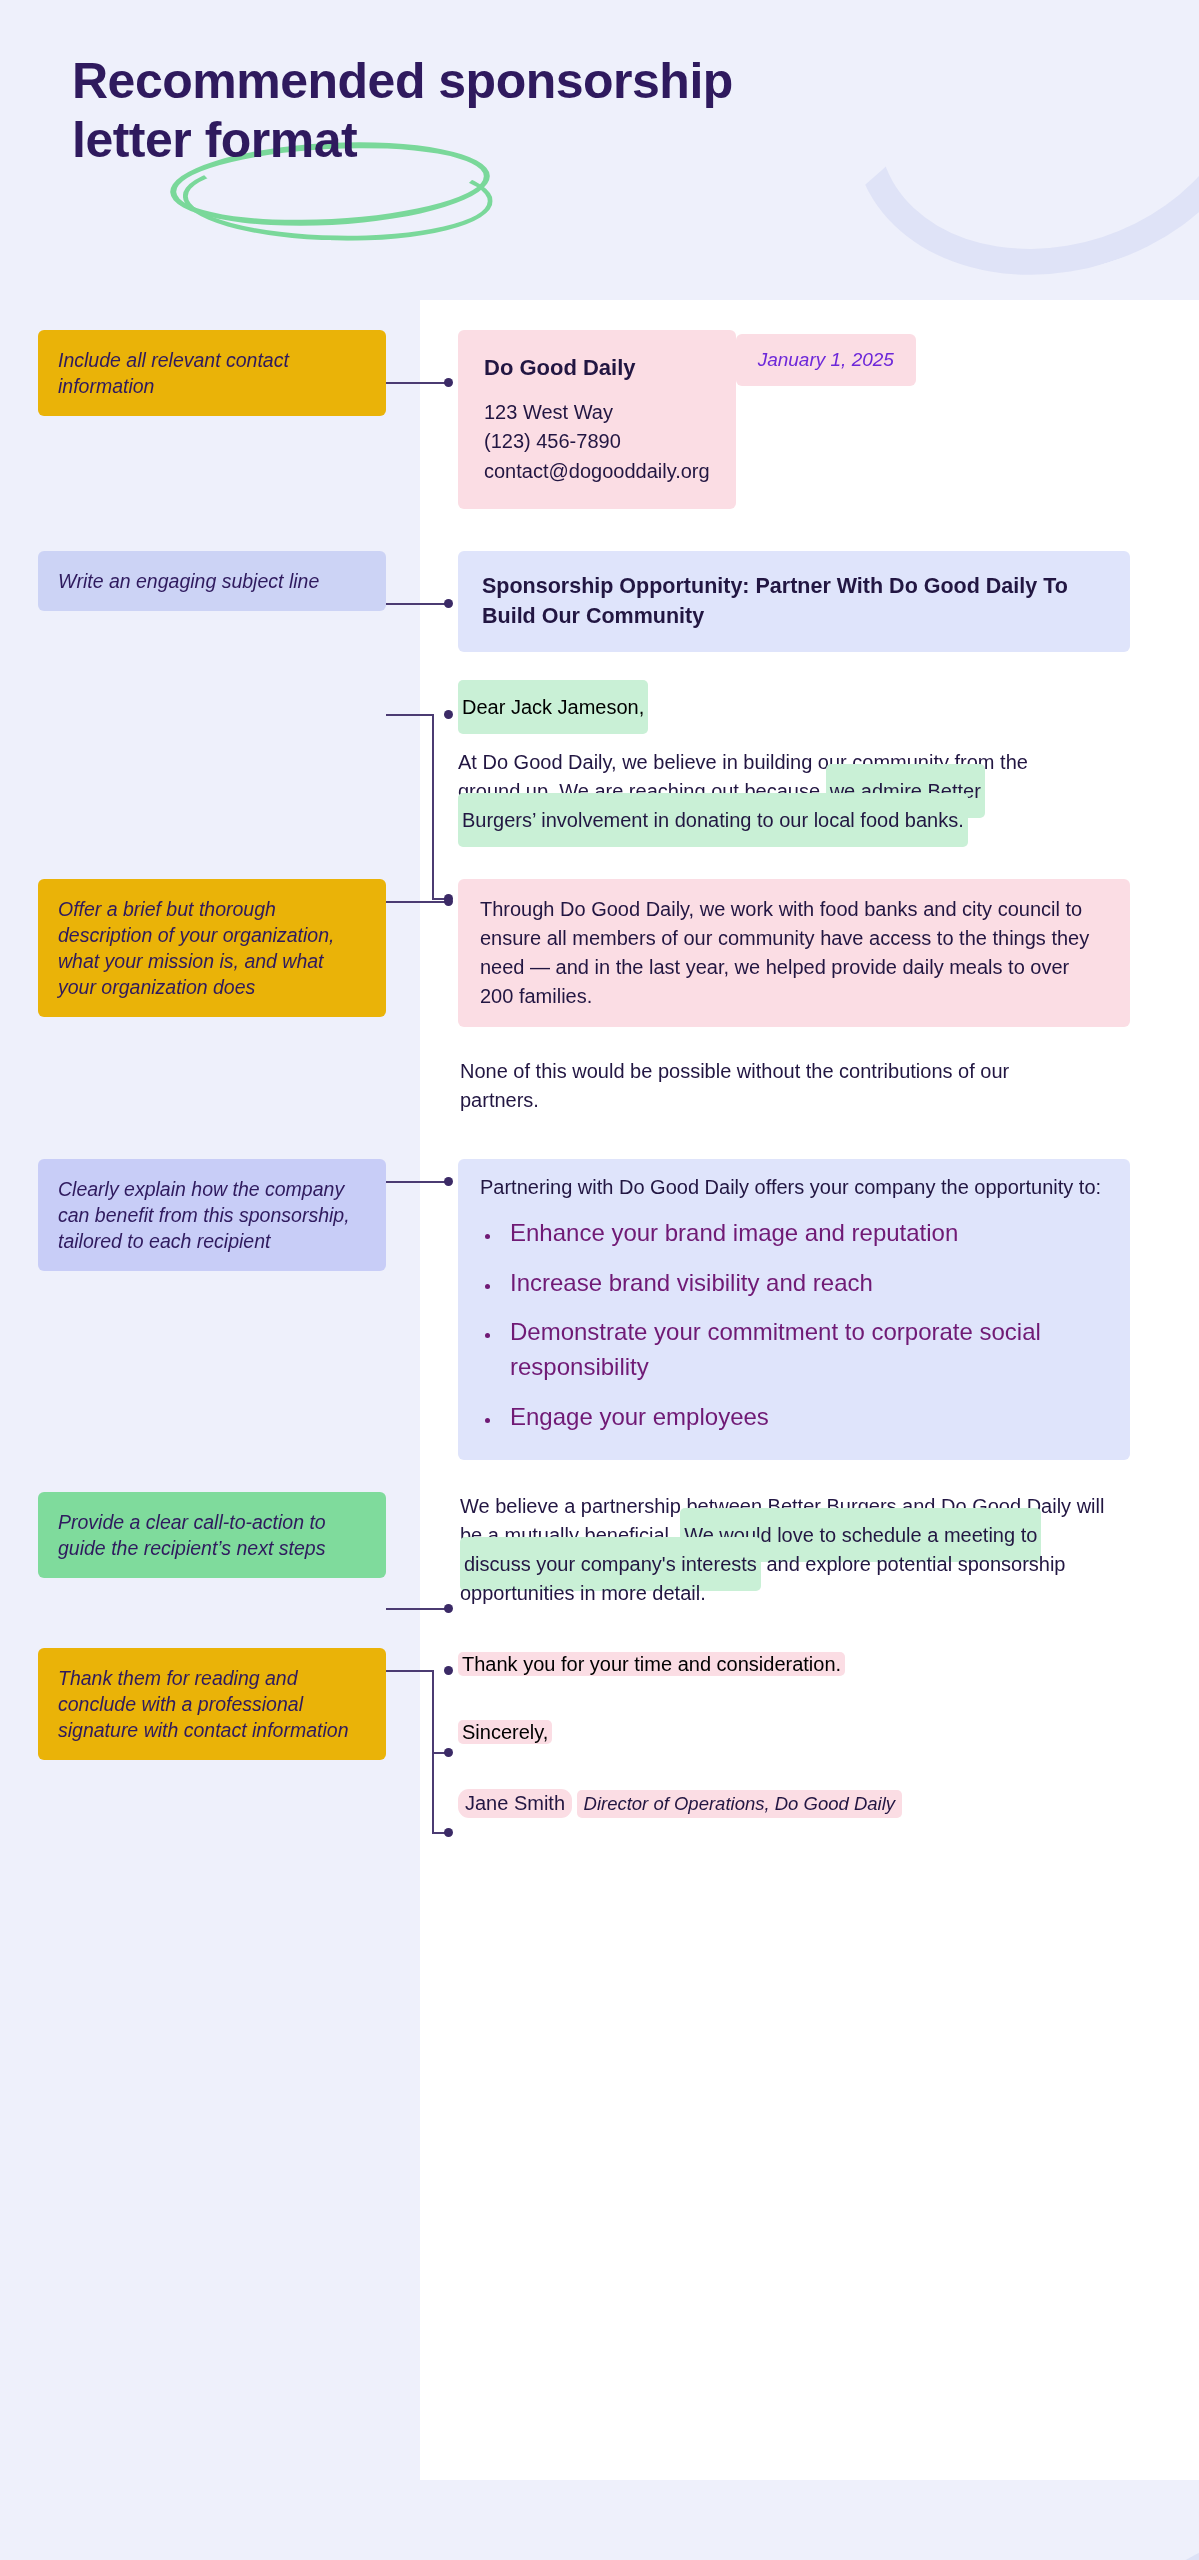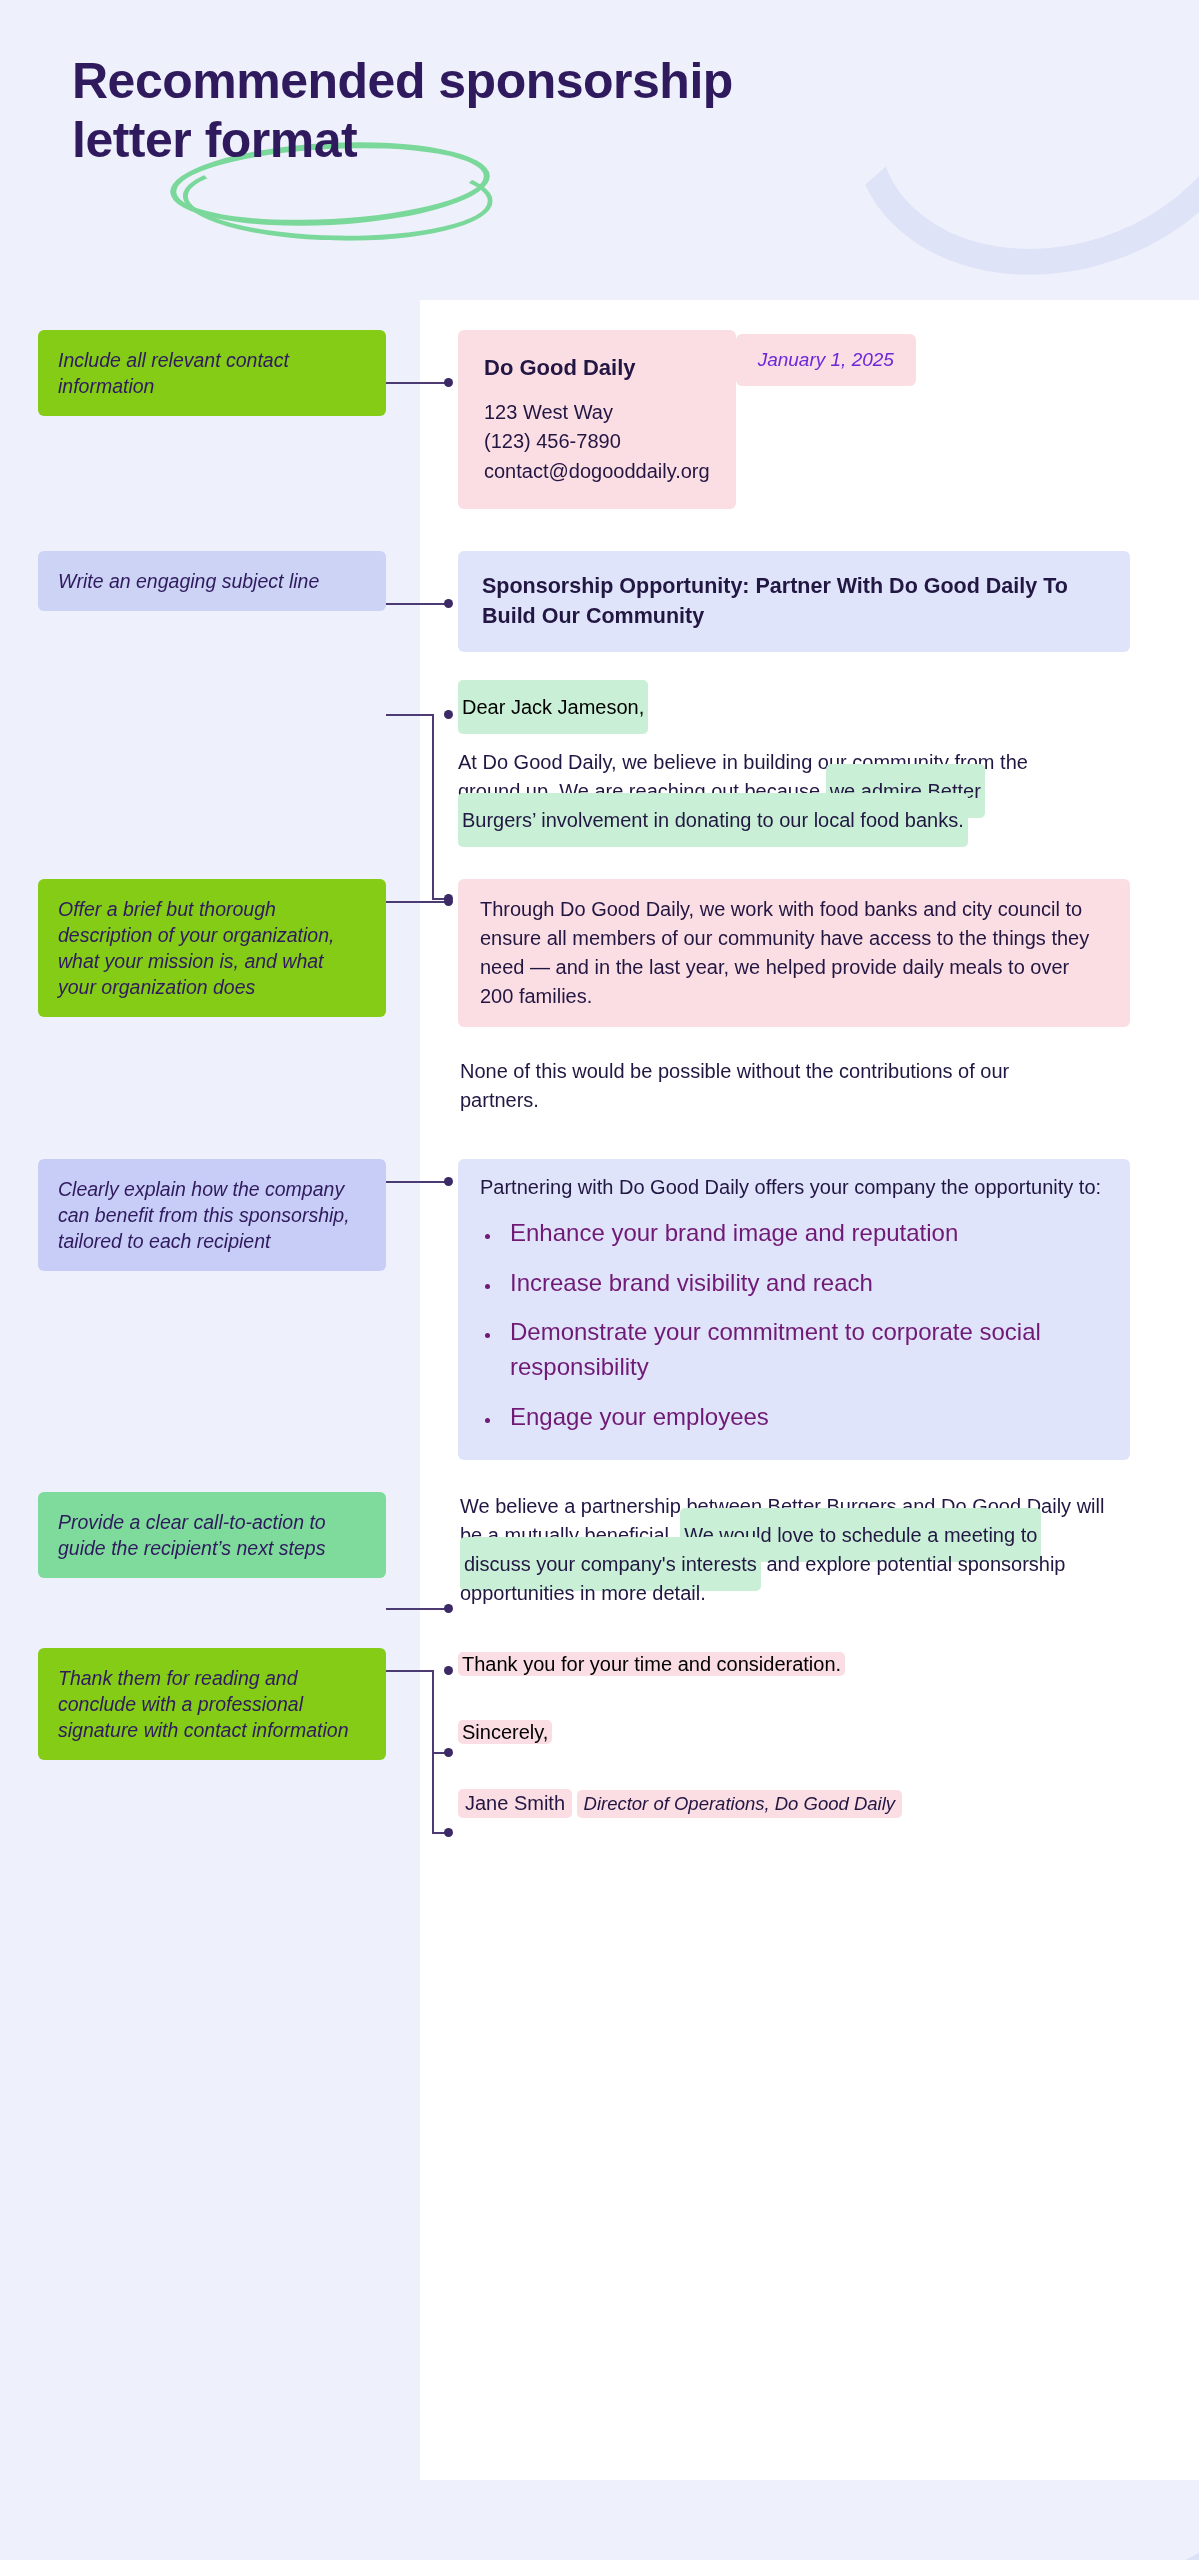--- a/index.html
+++ b/index.html
@@ -114,21 +114,21 @@
   .note {
     display: inline-block;
     border-radius: 6px;
     padding: 17px 20px;
     font-style: italic;
     font-size: 19.5px;
     line-height: 1.34;
     color: #2f1a5e;
     width: 348px;
   }
-  .note-pink   { background: #84cc16; }
+  .note-pink   { background: #eab308; }
   .note-blue   { background: #ccd3f5; }
   .note-green  { background: #7fdb9c; }
   .note-lilac  { background: #c8cdf7; }
 
   
   .connector {
     position: absolute;
     border-color: #4b3b72;
     border-style: solid;
     border-width: 0;
@@ -207,21 +207,21 @@
     font-size: 24px;
     line-height: 1.45;
     color: #701a75;
     margin-bottom: 15px;
     padding-left: 8px;
   }
   ul.benefits li::marker { font-size: 18px; }
 
   .sig-name {
     background: #fbdde4;
-    border-radius: 5px;
+    border-radius: 11px;
     padding: 3px 7px;
     font-size: 20px;
     color: #221642;
     display: inline-block;
   }
   .sig-title {
     background: #fbdde4;
     border-radius: 5px;
     padding: 3px 7px;
     font-style: italic;

